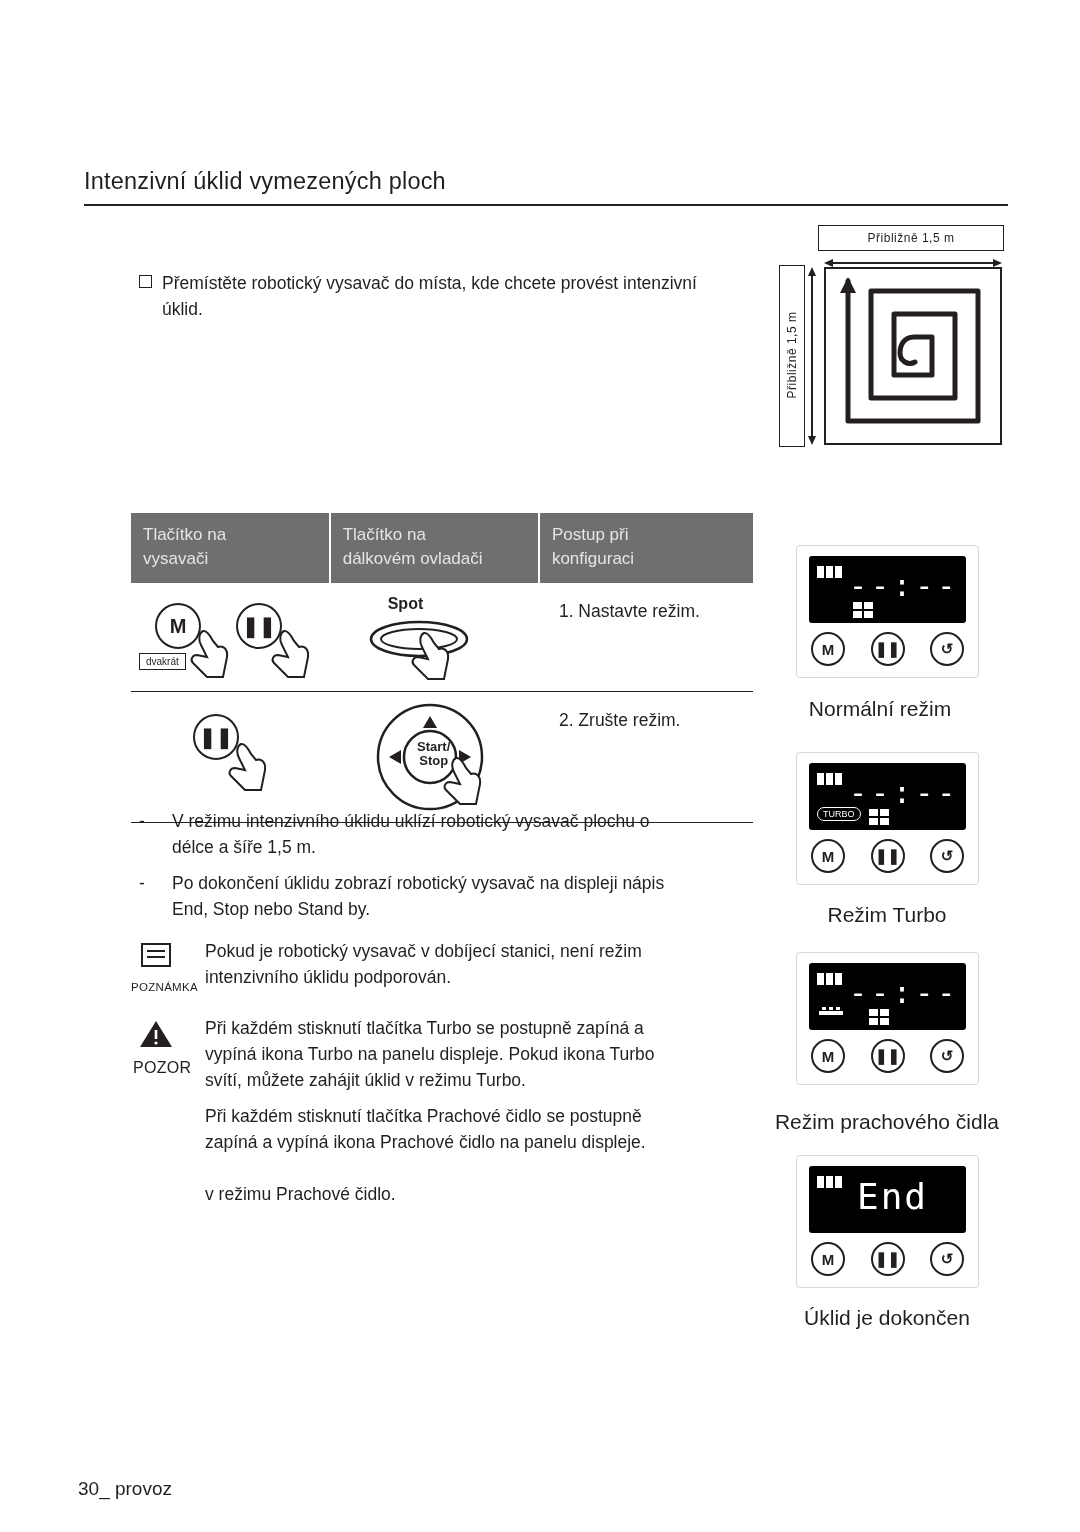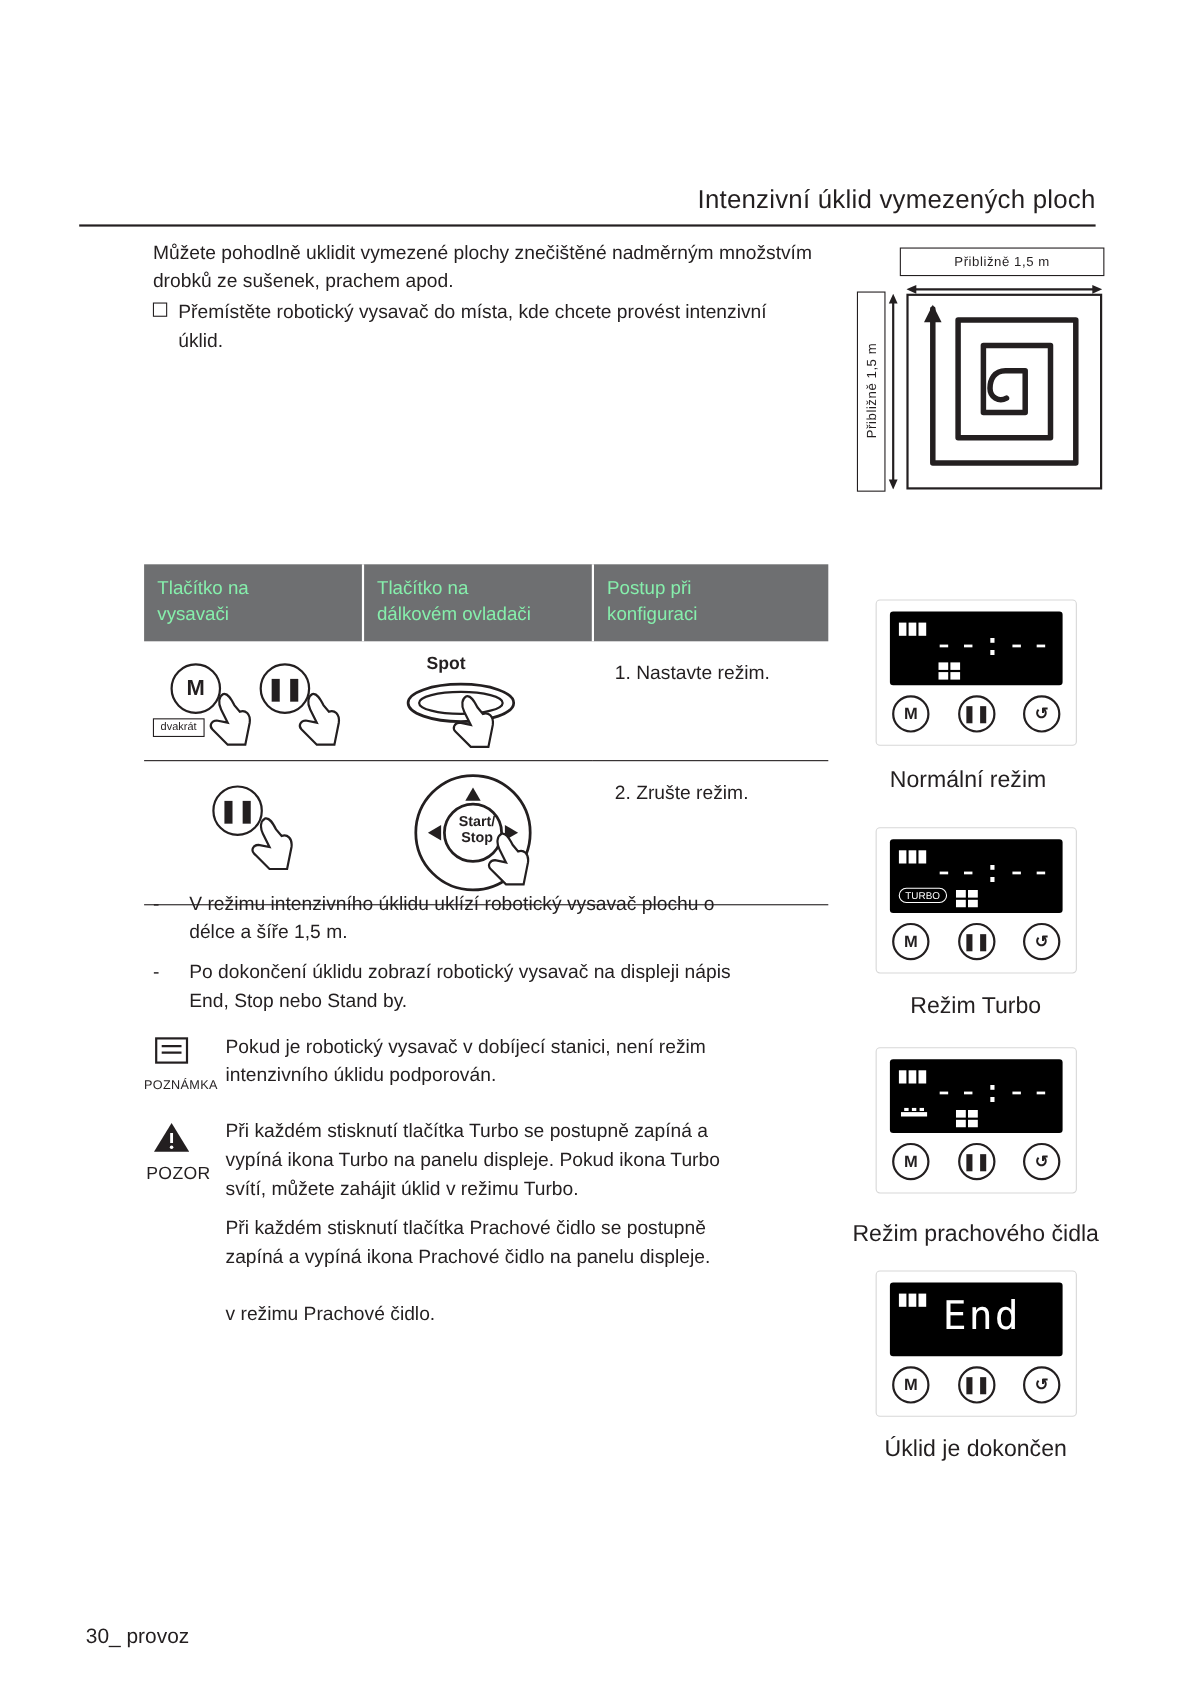--- a/index.html
+++ b/index.html
@@ -18,24 +18,23 @@
   .page {
     position: absolute;
     left: 0; top: 0;
     width: 1080px;
     height: 1532px;
   }
 
   
   .title-wrap {
     position: absolute;
-    left: 72px;
+    left: 84px;
     top: 168px;
     width: 924px;
-    text-align: right;
   }
   .title {
     font-size: 23.5px;
     letter-spacing: .2px;
     color: #231f20;
     padding-bottom: 9px;
   }
   .title-rule {
     border-bottom: 2px solid #231f20;
     width: 924px;
@@ -148,21 +147,21 @@
   
   .table {
     position: absolute;
     left: 131px;
     top: 513px;
     width: 622px;
     border-collapse: collapse;
   }
   .table th {
     background: #6e6f71;
-    color: #86efac;
+    color: #e5e5e5;
     font-weight: normal;
     font-size: 17px;
     text-align: left;
     padding: 10px 12px 12px 12px;
     vertical-align: top;
     line-height: 24px;
     border-right: 2px solid #ffffff;
   }
   .table th:last-child { border-right: none; }
   .table td {
@@ -354,24 +353,20 @@
 </head>
 <body>
 
 <div class="page">
 
   <div class="title-wrap">
     <div class="title">Intenzivní úklid vymezených ploch</div>
     <div class="title-rule"></div>
   </div>
 
-  <div class="intro">
-    <div>Můžete pohodlně uklidit vymezené plochy znečištěné nadměrným množstvím</div>
-    <div class="l2">drobků ze sušenek, prachem apod.</div>
-  </div>
 
   <div class="bullet-row">
     <span class="bullet-box"></span><span class="bullet-text">Přemístěte robotický vysavač do místa, kde chcete provést intenzivní</span>
     <span class="bullet-2nd">úklid.</span>
   </div>
 
   <div class="diagram">
     <div class="dim-top">Přibližně 1,5 m</div>
     <div class="dim-left">
         <span>Přibližně 1,5 m</span>

